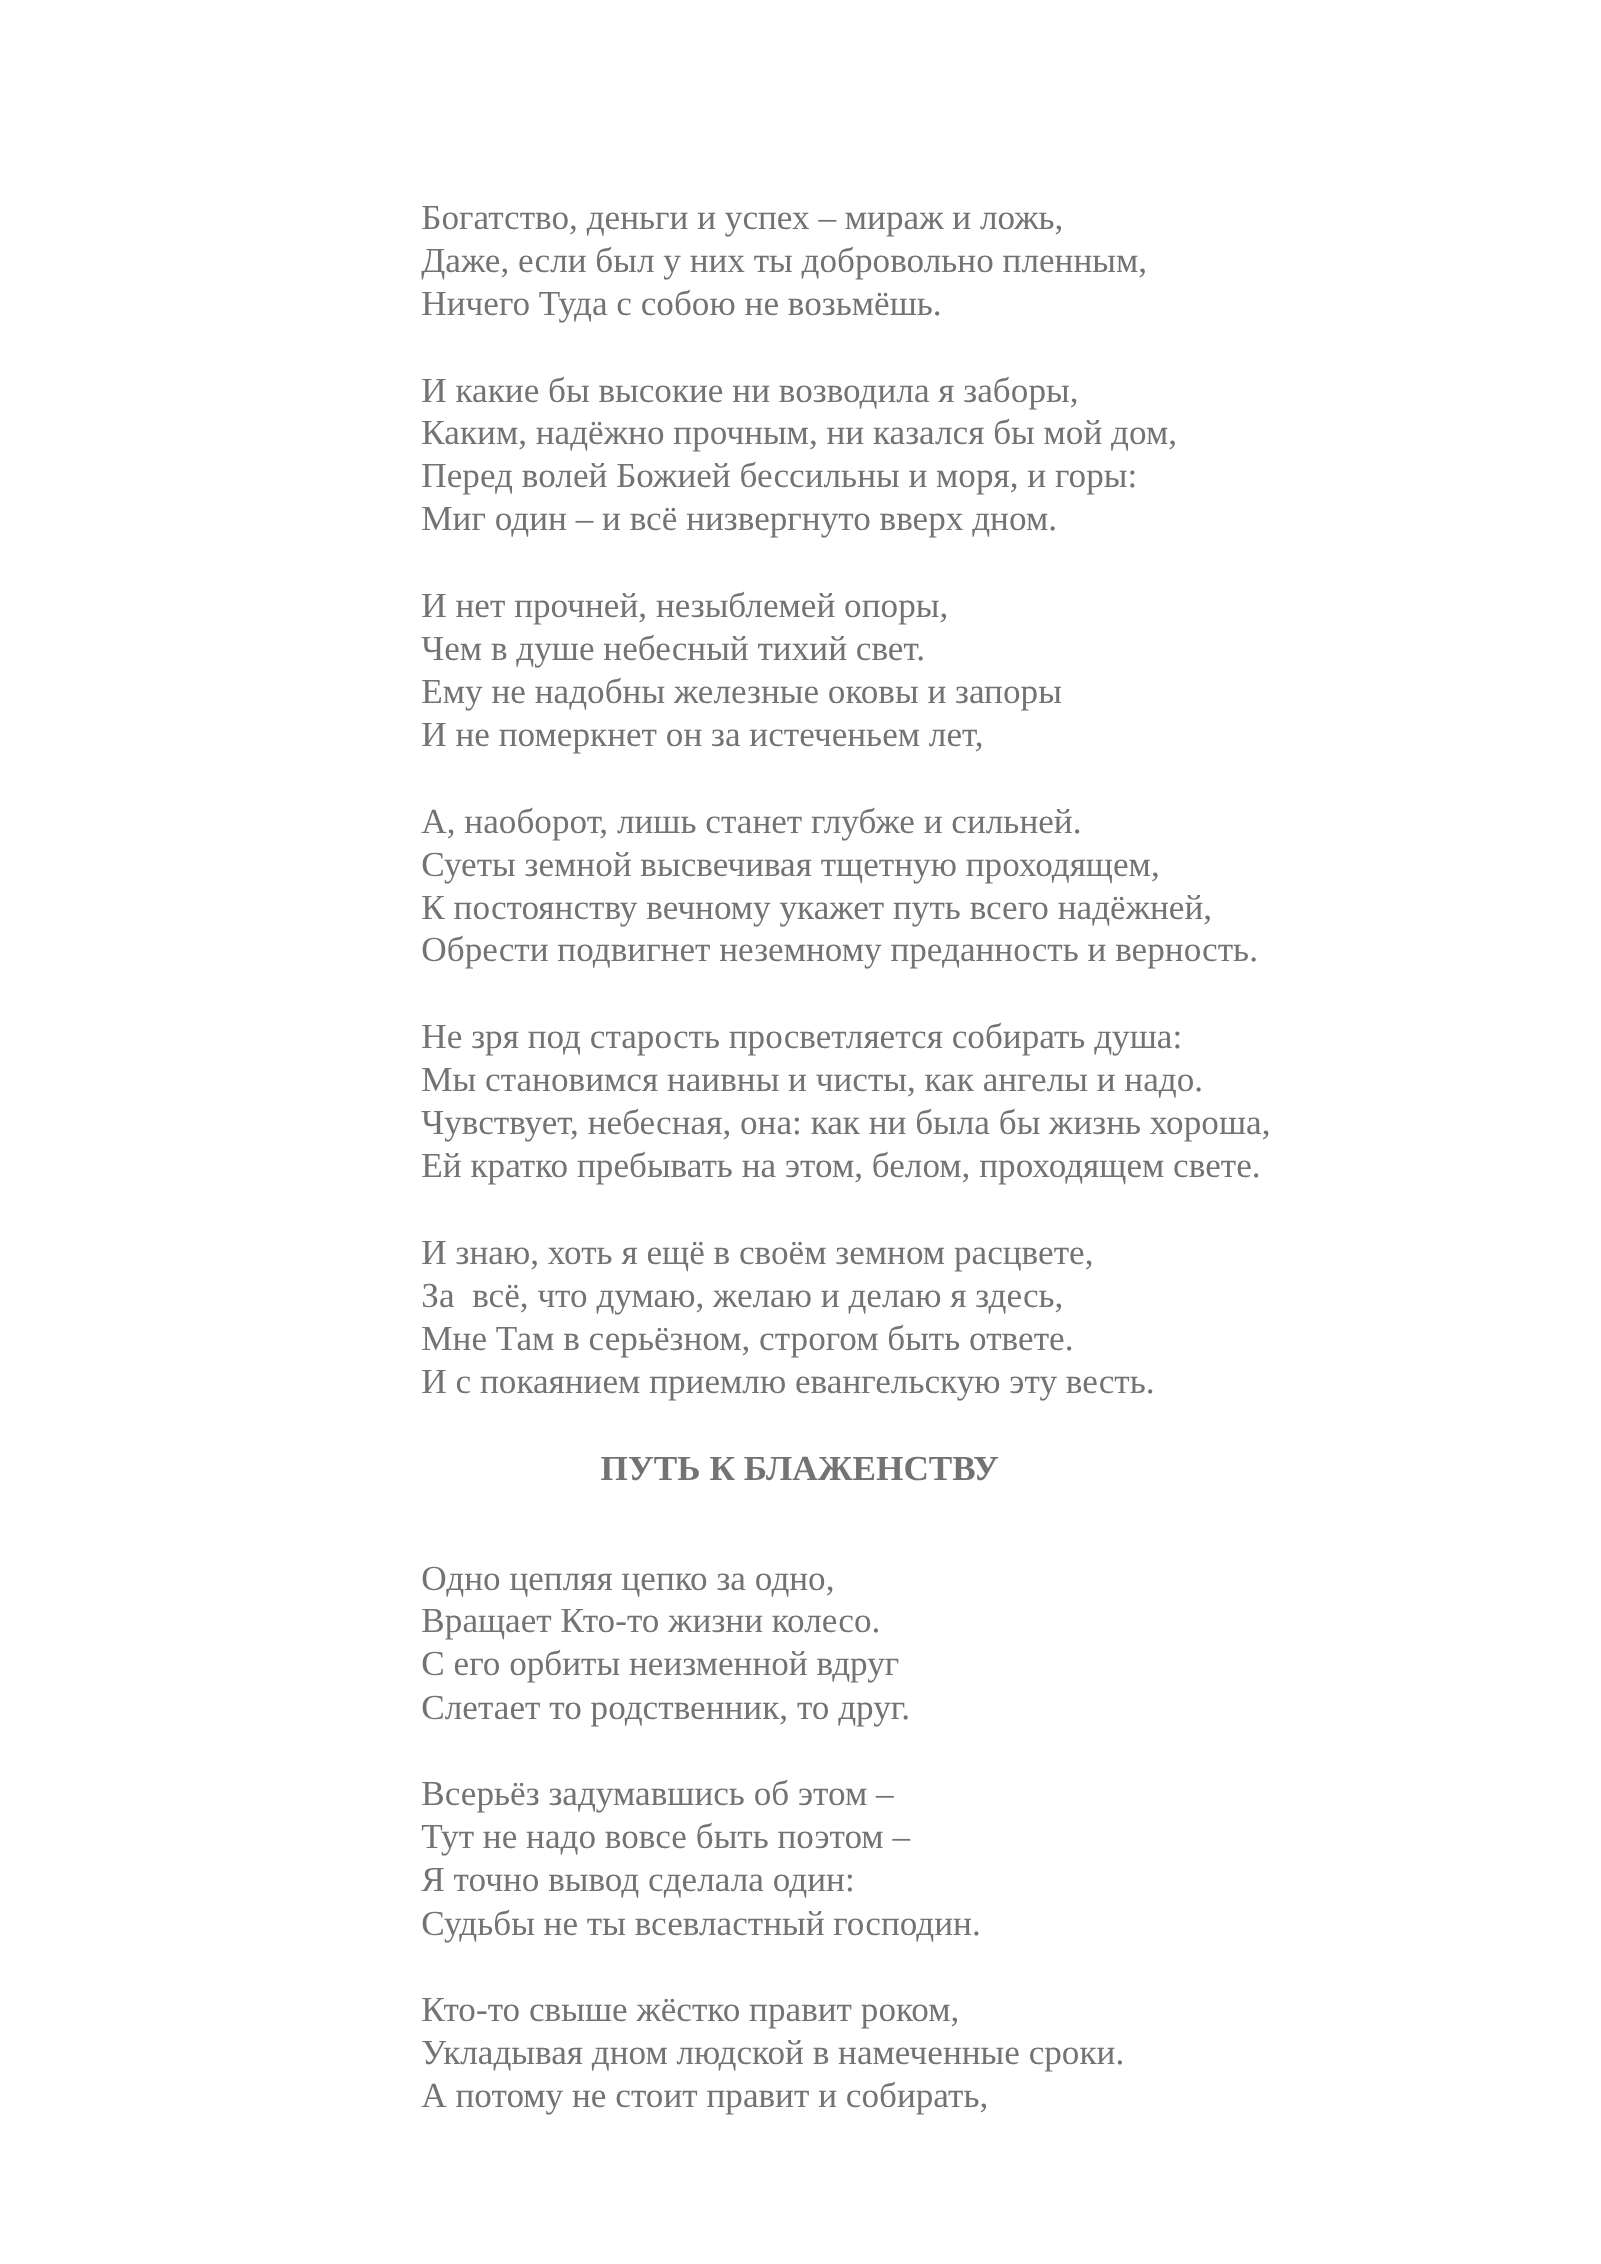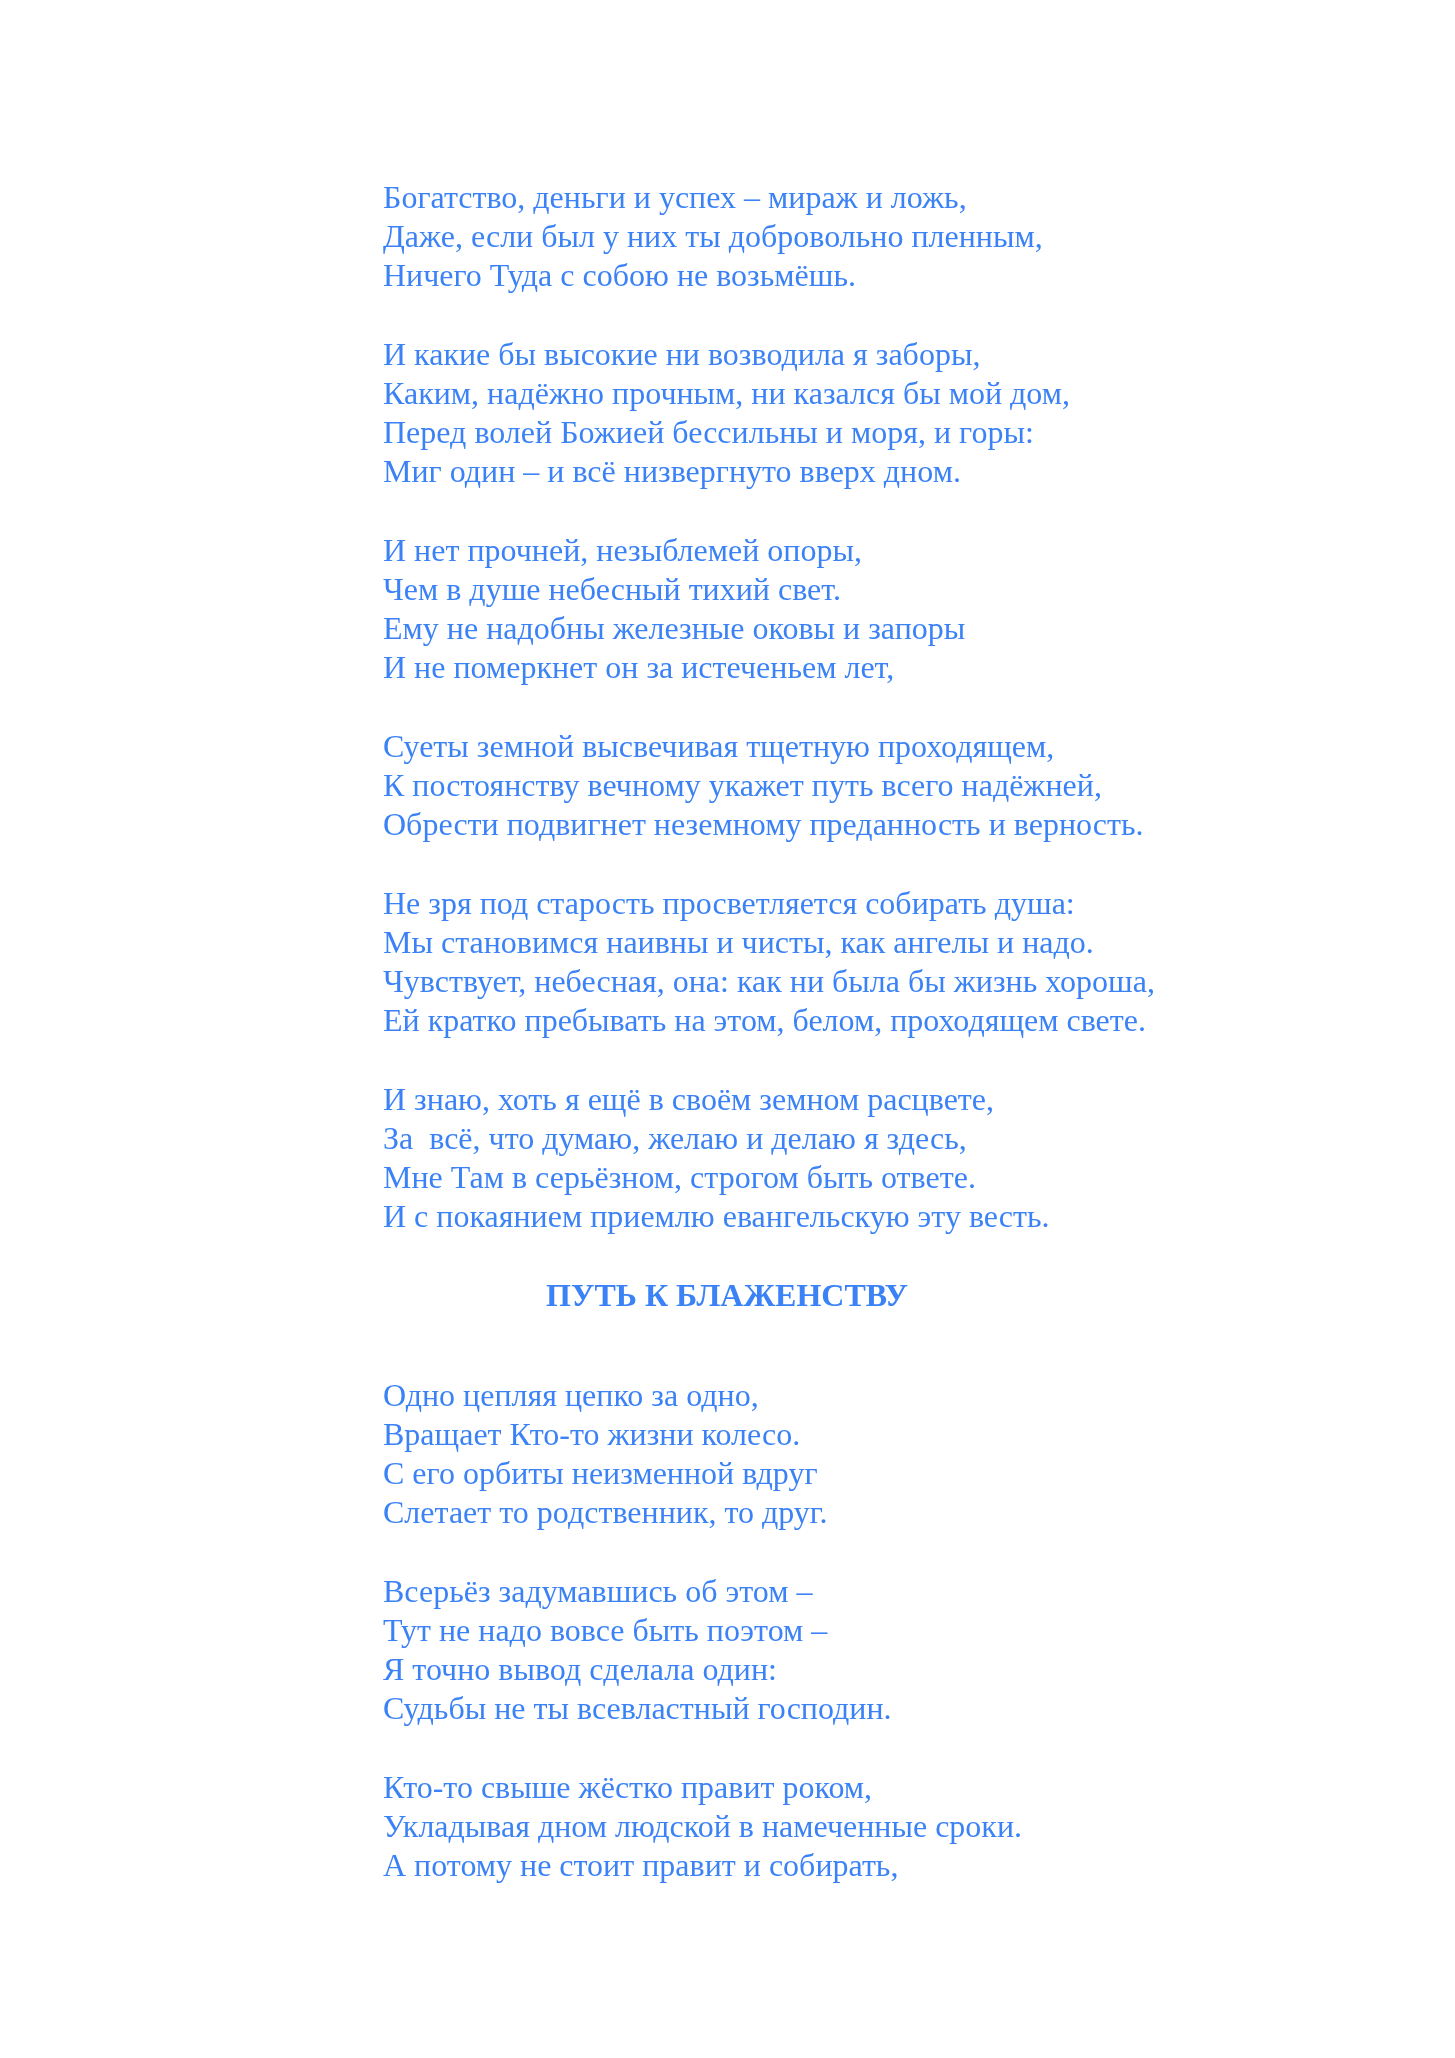--- a/index.html
+++ b/index.html
@@ -7,21 +7,21 @@
     padding: 0;
     background: #ffffff;
   }
   .page {
     position: relative;
     width: 1340px;
     height: 2058px;
     background: #ffffff;
     overflow: hidden;
     font-family: "Liberation Serif", "DejaVu Serif", serif;
-    color: #3b82f6;
+    color: #737373;
   }
   .content {
     position: absolute;
     left: 383px;
     top: 178px;
     width: 688px; 
     font-size: 32px;
     line-height: 39.2px;
     font-weight: 400;
   }
@@ -56,20 +56,21 @@
         <div class="poem-line">Перед волей Божией бессильны и моря, и горы:</div>
         <div class="poem-line">Миг один – и всё низвергнуто вверх дном.</div>
       </div>
       <div class="stanza">
         <div class="poem-line">И нет прочней, незыблемей опоры,</div>
         <div class="poem-line">Чем в душе небесный тихий свет.</div>
         <div class="poem-line">Ему не надобны железные оковы и запоры</div>
         <div class="poem-line">И не померкнет он за истеченьем лет,</div>
       </div>
       <div class="stanza">
+        <div class="poem-line">А, наоборот, лишь станет глубже и сильней.</div>
         <div class="poem-line">Суеты земной высвечивая тщетную проходящем,</div>
         <div class="poem-line">К постоянству вечному укажет путь всего надёжней,</div>
         <div class="poem-line">Обрести подвигнет неземному преданность и верность.</div>
       </div>
       <div class="stanza">
         <div class="poem-line">Не зря под старость просветляется собирать душа:</div>
         <div class="poem-line">Мы становимся наивны и чисты, как ангелы и надо.</div>
         <div class="poem-line">Чувствует, небесная, она: как ни была бы жизнь хороша,</div>
         <div class="poem-line">Ей кратко пребывать на этом, белом, проходящем свете.</div>
       </div>

